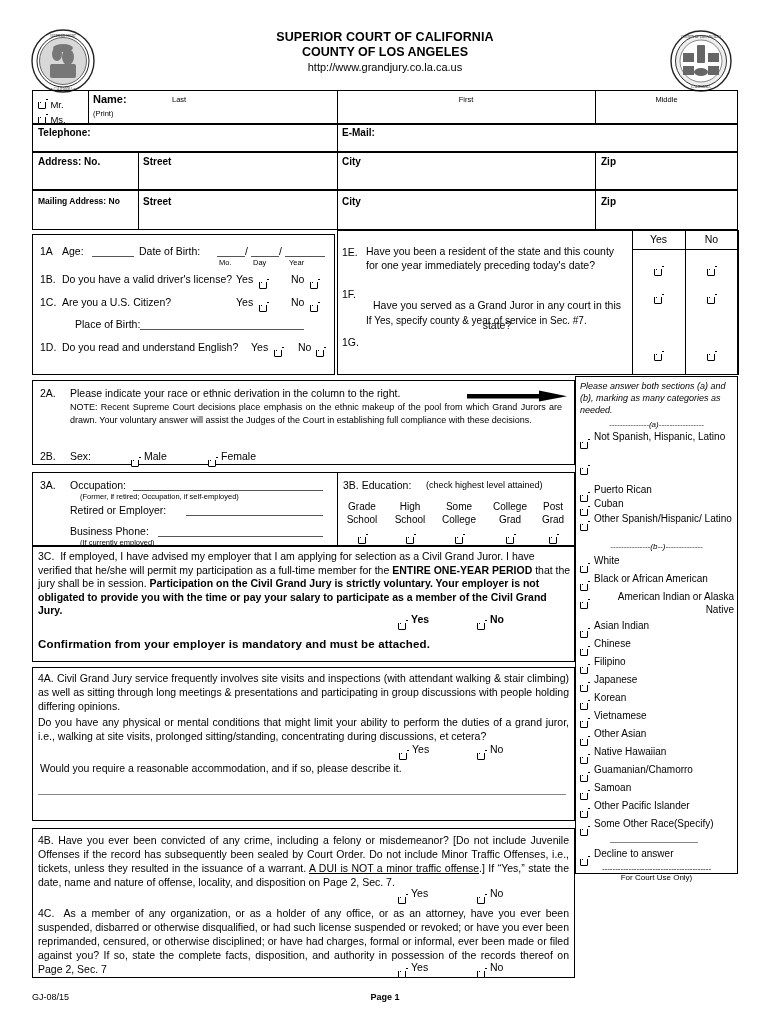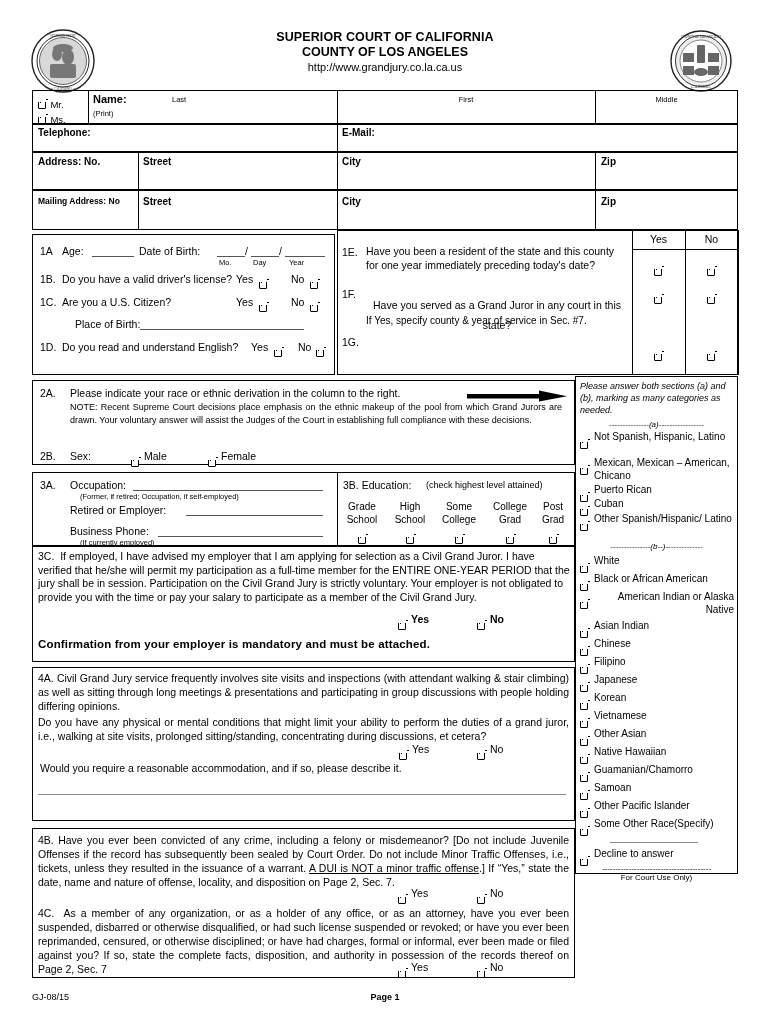--- a/index.html
+++ b/index.html
@@ -48,21 +48,21 @@
 
   
   .rule { position:absolute; height:1px; background:#555; }
   .rule-d { position:absolute; height:1px; background:#888; }
 
   .t { position:absolute; font-size:10.5px; line-height:14px; }
   .t9 { position:absolute; font-size:9px; line-height:12px; }
   .t8 { position:absolute; font-size:8px; line-height:11px; }
 
   .just { text-align:justify; }
-  b { font-weight:normal; }
+  b { font-weight:bold; }
   u { text-decoration:underline; }
   .ital { font-style:italic; }
 
   
   .eth-item { position:absolute; font-size:10px; line-height:12.5px; }
   .eth-cb { position:absolute; }
 
   
   .arrow { position:absolute; }
 
@@ -239,21 +239,20 @@
   <div class="t" style="left:221px; top:449px;">Female</div>
 
   <div class="bx" style="left:575px; top:376px; width:163px; height:498px;"></div>
   <div class="t9 ital" style="left:580px; top:380px; width:153px; text-align:left; line-height:12px;">Please answer both sections (a) and (b), marking as many categories as needed.</div>
   <div class="t8 ital" style="left:580px; top:419px; width:153px; text-align:center;">---------------(a)-----------------</div>
 
   <div class="eth-cb" style="left:580px; top:434px;"><span class="cb"></span></div>
   <div class="eth-item" style="left:594px; top:431px; width:140px;">Not Spanish, Hispanic, Latino</div>
 
   <div class="eth-cb" style="left:580px; top:460px;"><span class="cb"></span></div>
-  <div class="eth-item" style="left:594px; top:457px; width:140px;">Mexican, Mexican – American, Chicano</div>
 
   <div class="eth-cb" style="left:580px; top:487px;"><span class="cb"></span></div>
   <div class="eth-item" style="left:594px; top:484px; width:140px;">Puerto Rican</div>
 
   <div class="eth-cb" style="left:580px; top:501px;"><span class="cb"></span></div>
   <div class="eth-item" style="left:594px; top:498px; width:140px;">Cuban</div>
 
   <div class="eth-cb" style="left:580px; top:516px;"><span class="cb"></span></div>
   <div class="eth-item" style="left:594px; top:513px; width:140px;">Other Spanish/Hispanic/ Latino</div>
 

